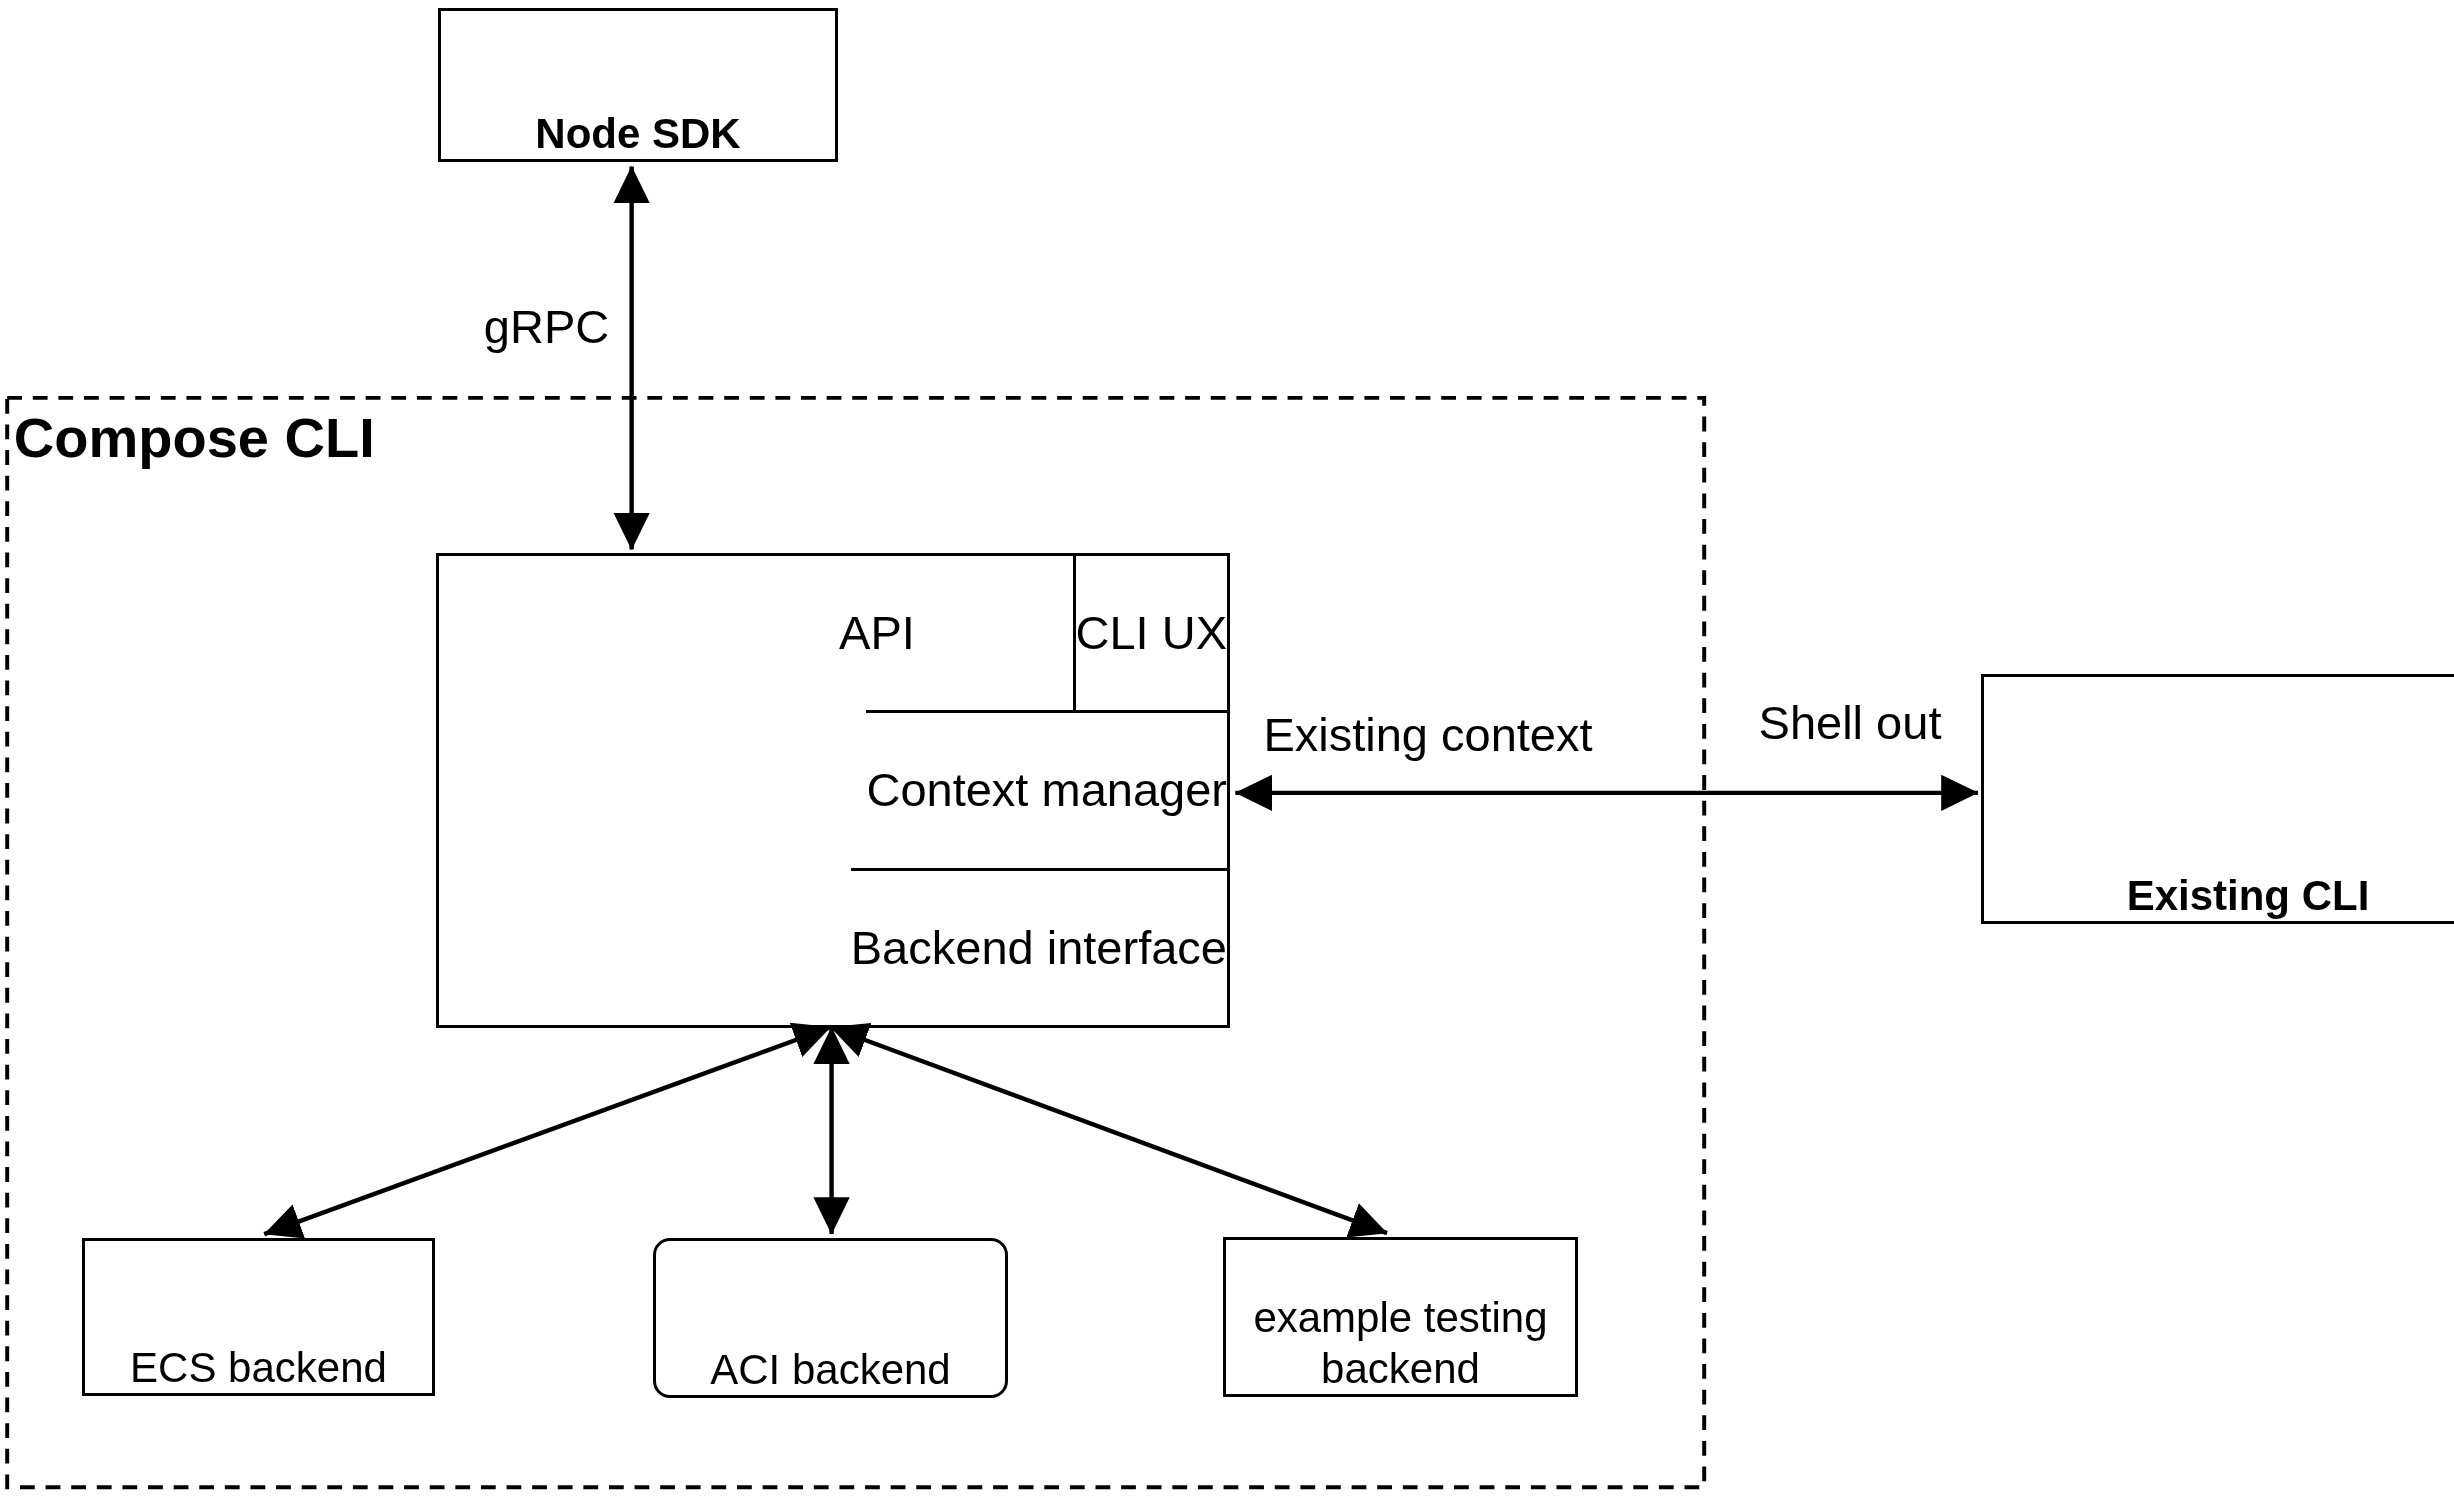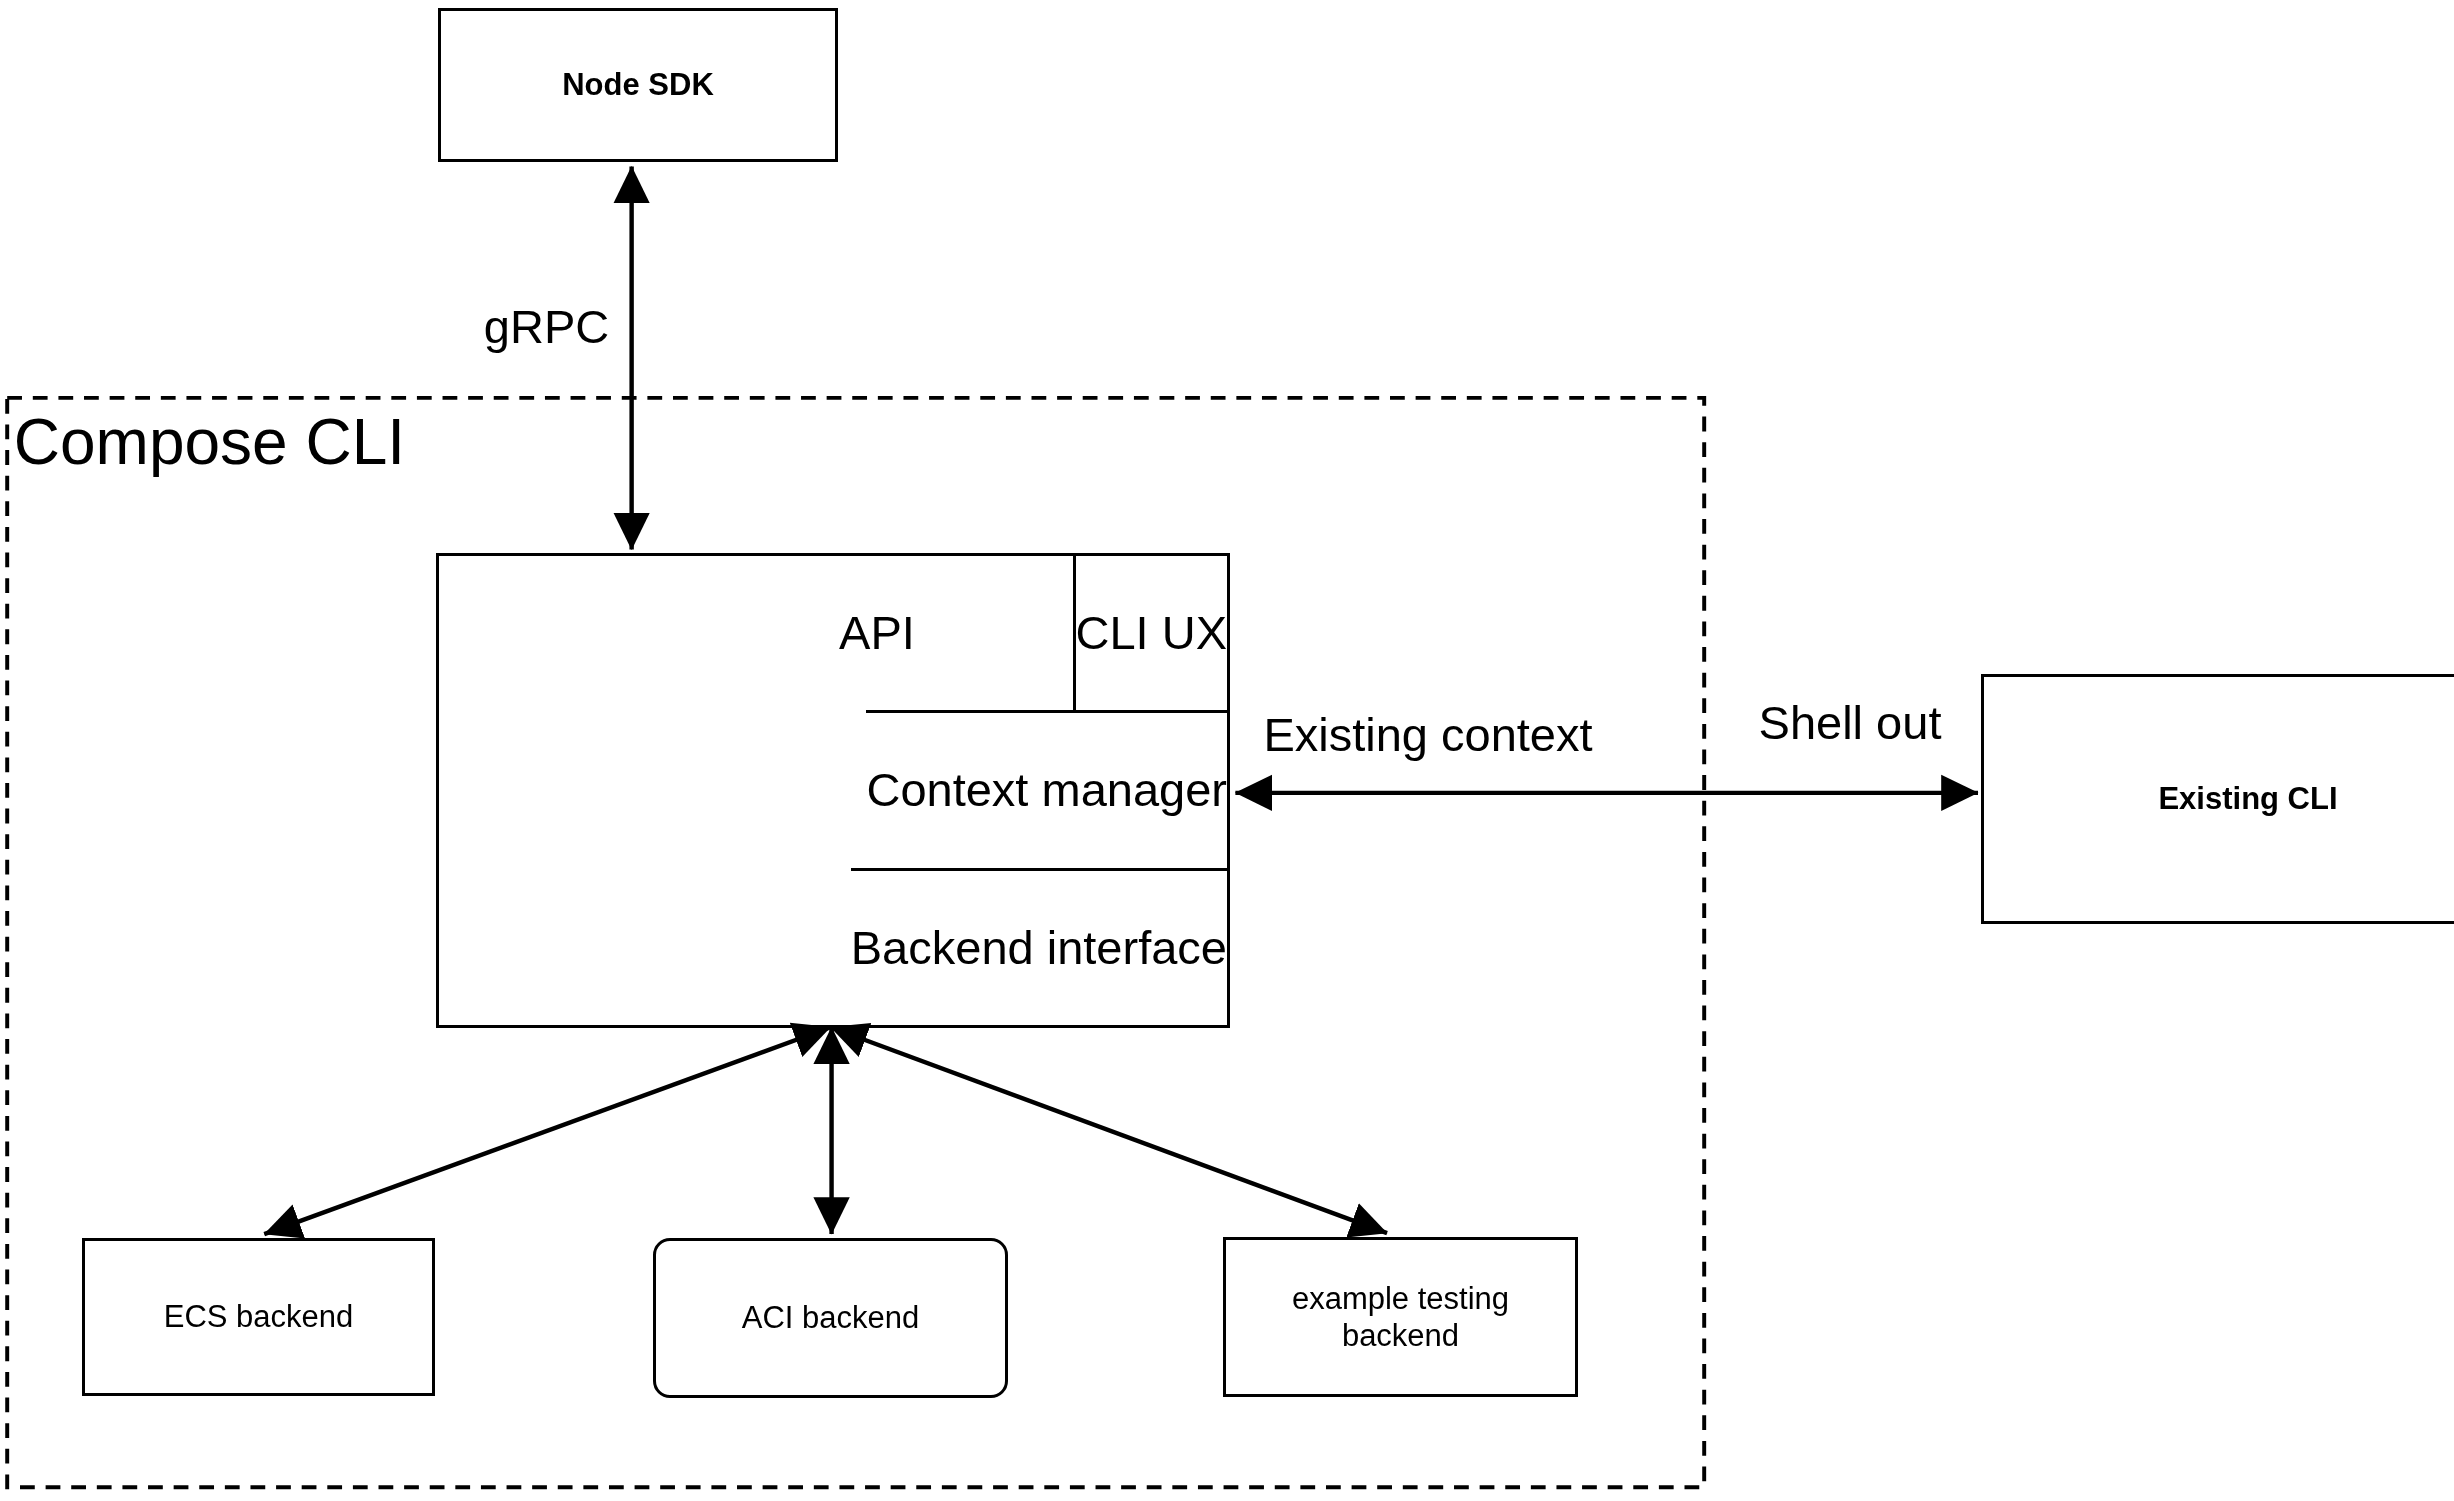--- a/index.html
+++ b/index.html
@@ -16,39 +16,39 @@
     color: #000000;
     overflow: hidden;
   }
   
   .node {
     position: absolute;
     box-sizing: border-box;
     border: 3.9px solid #000000;
     background: #ffffff;
     display: flex;
-    align-items: center;
+    align-items: flex-end;
     justify-content: center;
     text-align: center;
-    font-size: 31px;
+    font-size: 42px;
     line-height: 1.2;
   }
   .node.title { font-weight: bold; }
   .prewrap { white-space: pre-line; }
 
   
   .group {
     position: absolute;
     box-sizing: border-box;
     background: transparent;
   }
   .group-label {
     position: absolute;
-    font-size: 64px;
-    font-weight: normal;
+    font-size: 56px;
+    font-weight: bold;
     line-height: 1.15;
     white-space: nowrap;
   }
 
   
   .stack {
     position: absolute;
     box-sizing: border-box;
     border: 3.9px solid #000000;
     background: #ffffff;

